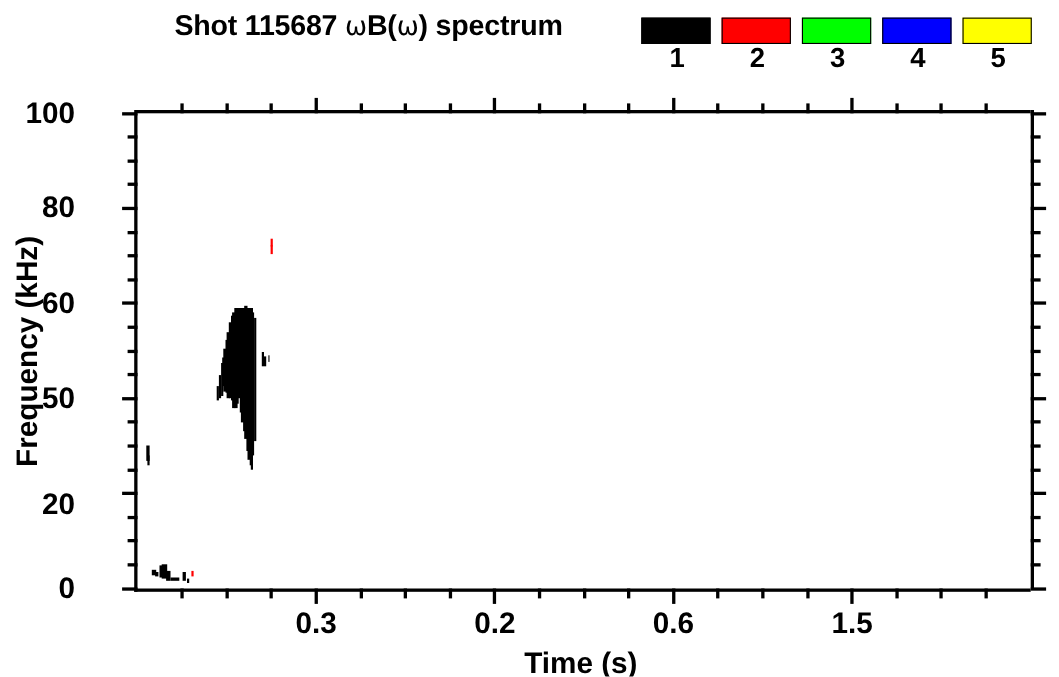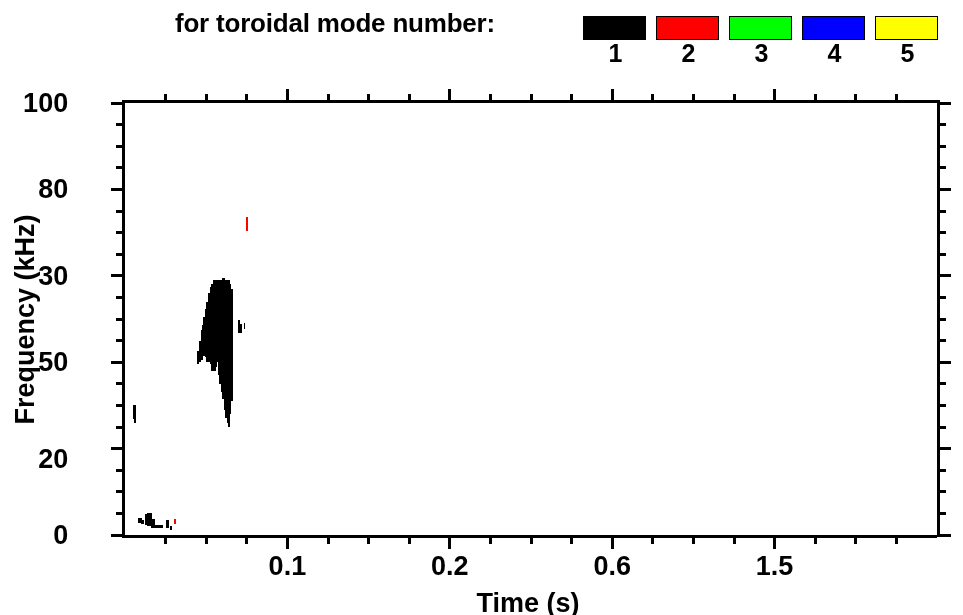--- a/index.html
+++ b/index.html
@@ -155,21 +155,21 @@
 
   
   .mark {
     position: absolute;
   }
 </style>
 </head>
 <body>
 
 <div id="title-block">
-  <span class="tline">for toroidal mode number:</span>
+  <span class="tline"><span>Shot 115687 </span><span class="omega">ω</span><span>B(</span><span class="omega">ω</span><span>) spectrum</span></span>
 </div>
 
 <div id="legend">
     <div class="legend-entry">
       <span class="legend-swatch" style="background: rgb(0, 0, 0);"></span>
       <span class="legend-label">1</span>
     </div>
     <div class="legend-entry">
       <span class="legend-swatch" style="background: rgb(255, 0, 0);"></span>
       <span class="legend-label">2</span>
@@ -244,21 +244,21 @@
       <div class="tick ytick-major-r" style="top: 430.5px;"></div>
       <div class="ylabel-text" style="top: 432px;">0</div>
       <div class="tick ytick-major" style="top: 344.1px;"></div>
       <div class="tick ytick-major-r" style="top: 344.1px;"></div>
       <div class="ylabel-text" style="top: 356px;">20</div>
       <div class="tick ytick-major" style="top: 257.7px;"></div>
       <div class="tick ytick-major-r" style="top: 257.7px;"></div>
       <div class="ylabel-text" style="top: 259.2px;">50</div>
       <div class="tick ytick-major" style="top: 171.3px;"></div>
       <div class="tick ytick-major-r" style="top: 171.3px;"></div>
-      <div class="ylabel-text" style="top: 172.8px;">30</div>
+      <div class="ylabel-text" style="top: 172.8px;">60</div>
       <div class="tick ytick-major" style="top: 84.9px;"></div>
       <div class="tick ytick-major-r" style="top: 84.9px;"></div>
       <div class="ylabel-text" style="top: 86.4px;">80</div>
       <div class="tick ytick-major" style="top: -1.5px;"></div>
       <div class="tick ytick-major-r" style="top: -1.5px;"></div>
       <div class="ylabel-text" style="top: 0px;">100</div>
       <div class="tick ytick-minor" style="top: 408.9px;"></div>
       <div class="tick ytick-minor-r" style="top: 408.9px;"></div>
       <div class="tick ytick-minor" style="top: 387.3px;"></div>
       <div class="tick ytick-minor-r" style="top: 387.3px;"></div>
@@ -283,21 +283,21 @@
       <div class="tick ytick-minor" style="top: 106.5px;"></div>
       <div class="tick ytick-minor-r" style="top: 106.5px;"></div>
       <div class="tick ytick-minor" style="top: 63.3px;"></div>
       <div class="tick ytick-minor-r" style="top: 63.3px;"></div>
       <div class="tick ytick-minor" style="top: 41.7px;"></div>
       <div class="tick ytick-minor-r" style="top: 41.7px;"></div>
       <div class="tick ytick-minor" style="top: 20.1px;"></div>
       <div class="tick ytick-minor-r" style="top: 20.1px;"></div>
       <div class="tick xtick-major" style="left: 160.9px;"></div>
       <div class="tick xtick-major-t" style="left: 160.9px;"></div>
-      <div class="xlabel-text" style="left: 162.4px;">0.1</div>
+      <div class="xlabel-text" style="left: 162.4px;">0.3</div>
       <div class="tick xtick-major" style="left: 323.3px;"></div>
       <div class="tick xtick-major-t" style="left: 323.3px;"></div>
       <div class="xlabel-text" style="left: 324.8px;">0.2</div>
       <div class="tick xtick-major" style="left: 485.7px;"></div>
       <div class="tick xtick-major-t" style="left: 485.7px;"></div>
       <div class="xlabel-text" style="left: 487.2px;">0.6</div>
       <div class="tick xtick-major" style="left: 648.1px;"></div>
       <div class="tick xtick-major-t" style="left: 648.1px;"></div>
       <div class="xlabel-text" style="left: 649.6px;">1.5</div>
       <div class="tick xtick-minor" style="left: 39.1px;"></div>

